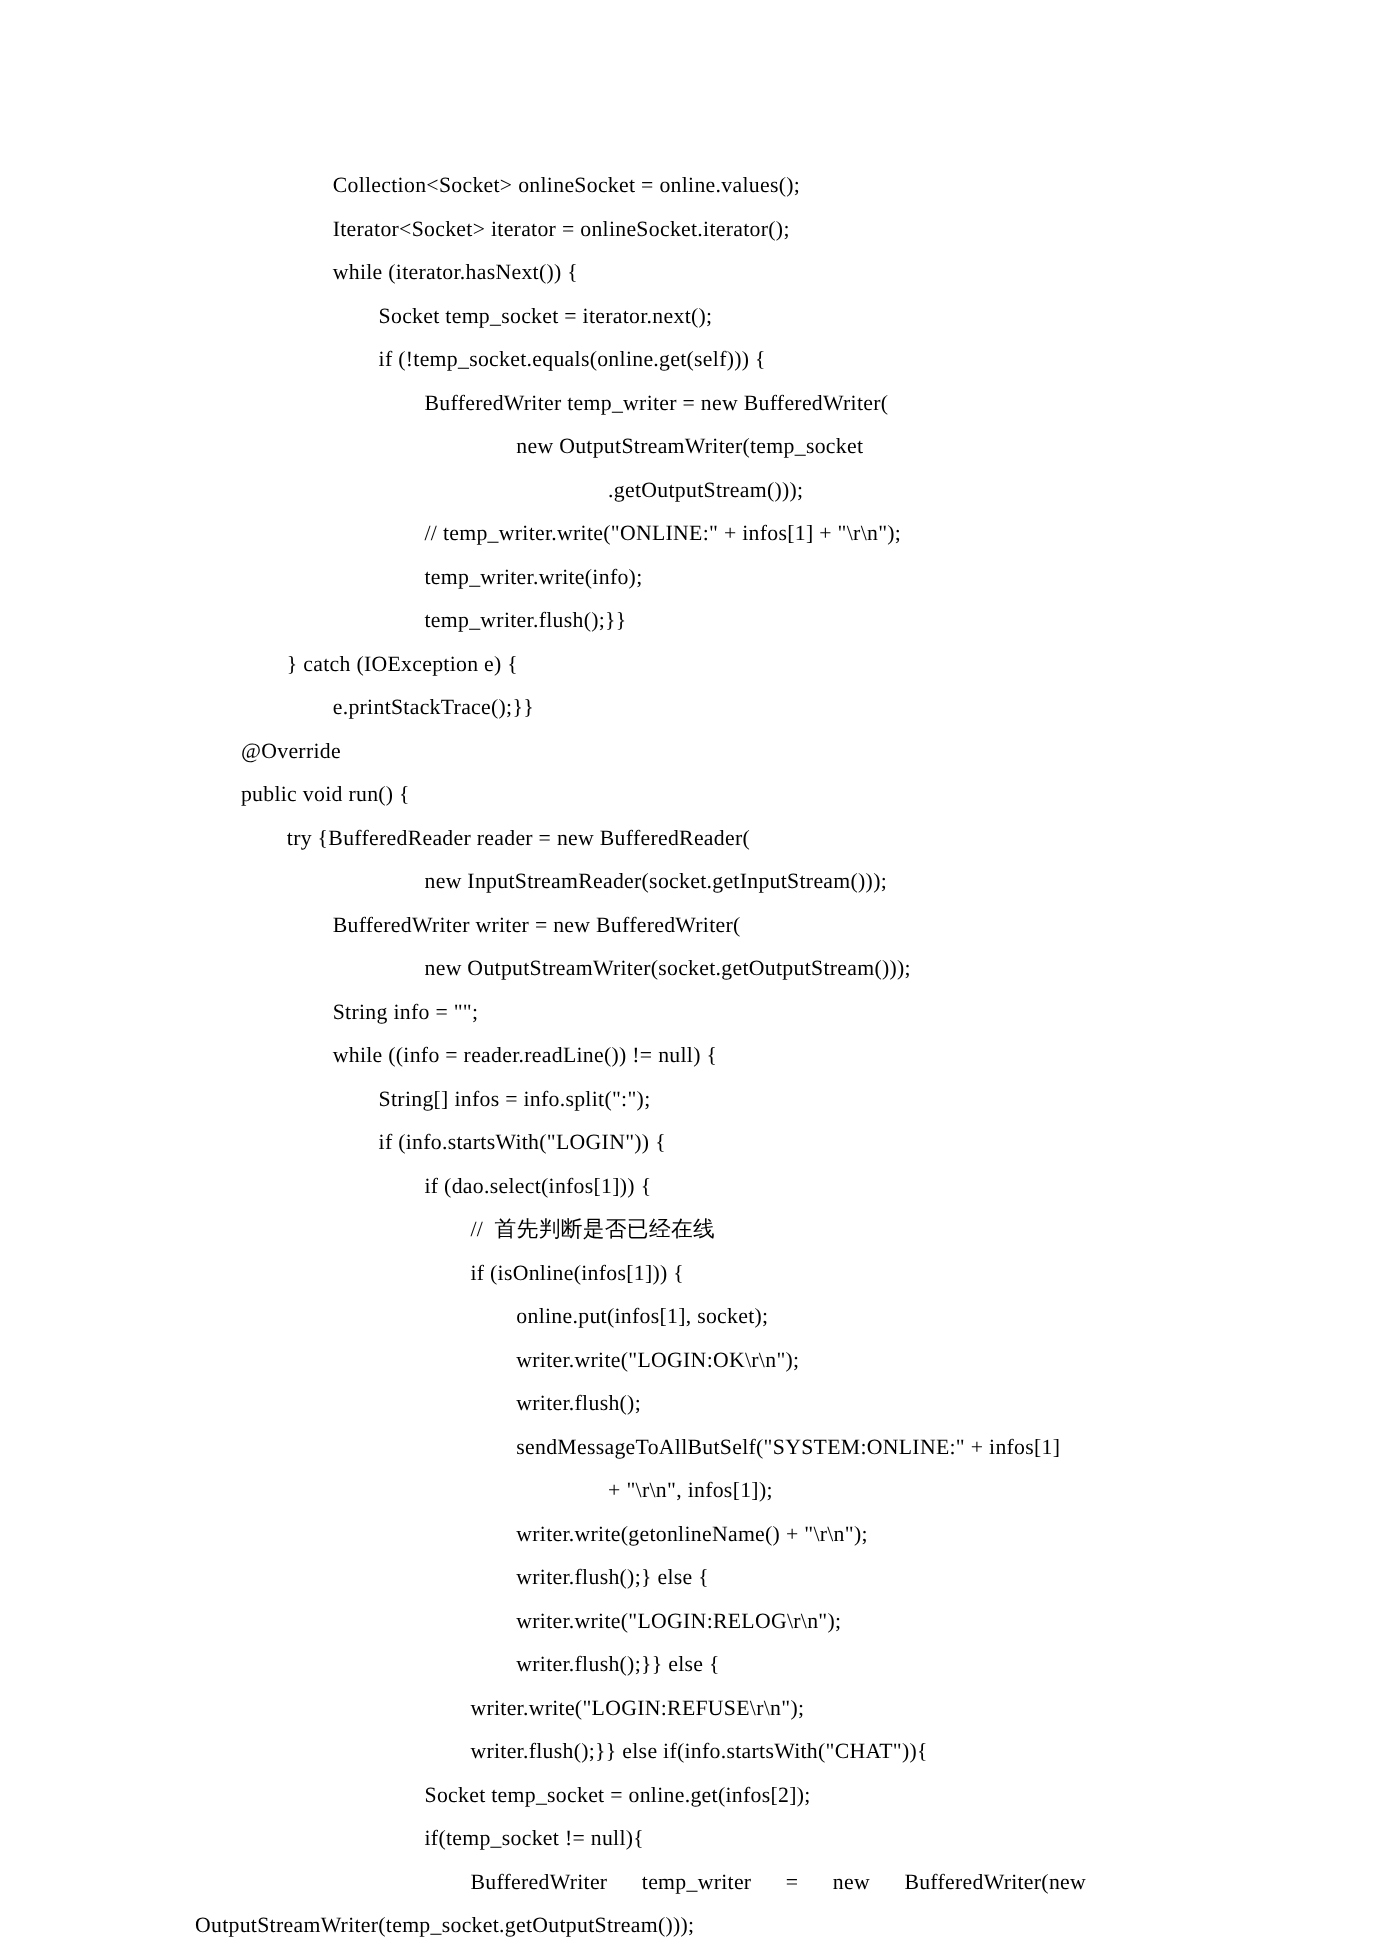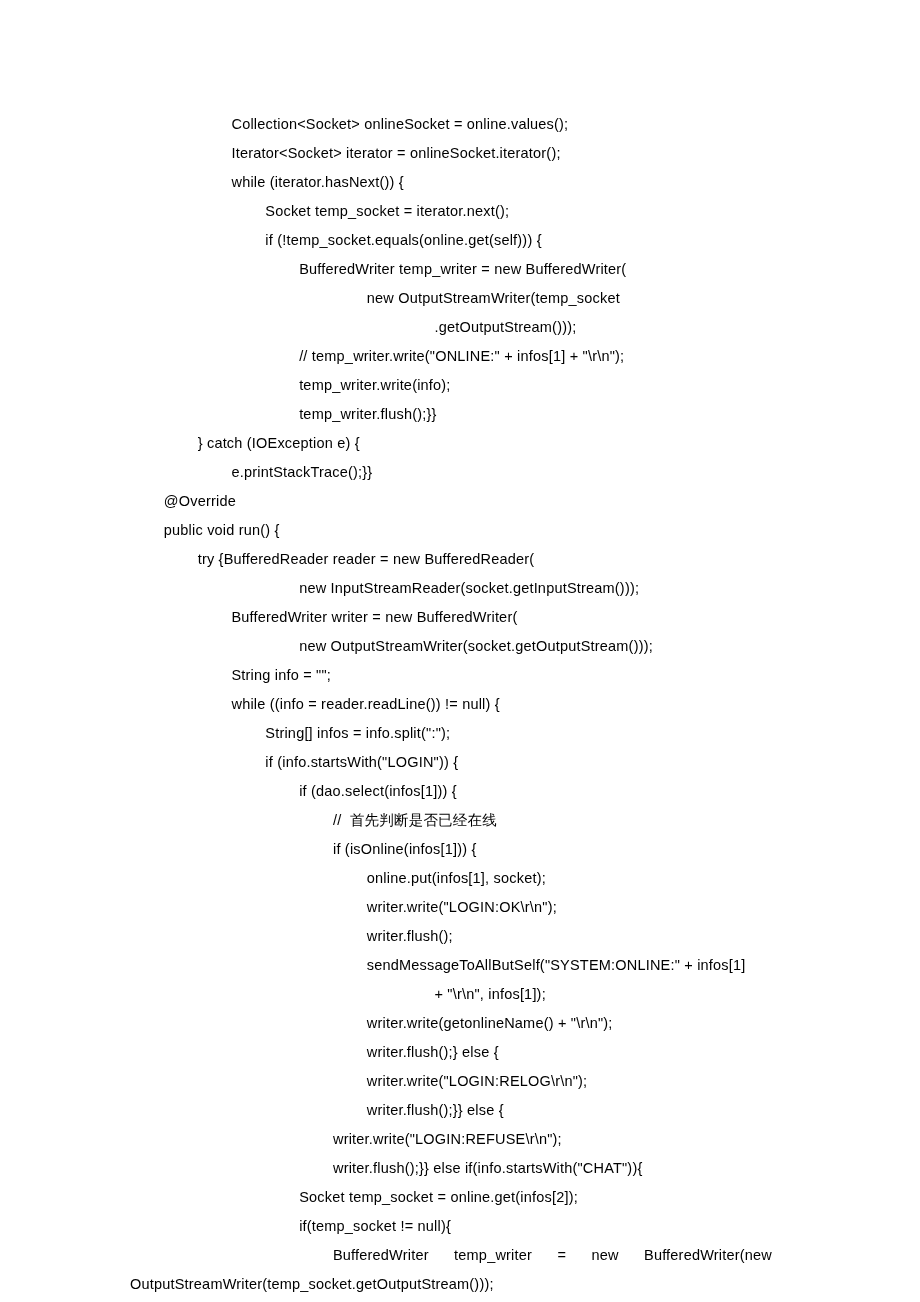--- a/index.html
+++ b/index.html
@@ -10,20 +10,20 @@
     font-size: 14.5px;
     line-height: 2.0;
     color: #000;
     width: 920px;
   }
   .page {
     padding: 110px 130px 100px 130px;
     white-space: pre;
   }
   .code-line {
-    font-family: Liberation Sans, sans-serif;
+    font-family: Liberation Serif, serif;
     letter-spacing: 0.2px;
   }
 </style>
 </head>
 <body>
 
 <div class="page"><div id="code-container"><div class="code-line">                        Collection&lt;Socket&gt; onlineSocket = online.values();</div><div class="code-line">                        Iterator&lt;Socket&gt; iterator = onlineSocket.iterator();</div><div class="code-line">                        while (iterator.hasNext()) {</div><div class="code-line">                                Socket temp_socket = iterator.next();</div><div class="code-line">                                if (!temp_socket.equals(online.get(self))) {</div><div class="code-line">                                        BufferedWriter temp_writer = new BufferedWriter(</div><div class="code-line">                                                        new OutputStreamWriter(temp_socket</div><div class="code-line">                                                                        .getOutputStream()));</div><div class="code-line">                                        // temp_writer.write("ONLINE:" + infos[1] + "\r\n");</div><div class="code-line">                                        temp_writer.write(info);</div><div class="code-line">                                        temp_writer.flush();}}</div><div class="code-line">                } catch (IOException e) {</div><div class="code-line">                        e.printStackTrace();}}</div><div class="code-line">        @Override</div><div class="code-line">        public void run() {</div><div class="code-line">                try {BufferedReader reader = new BufferedReader(</div><div class="code-line">                                        new InputStreamReader(socket.getInputStream()));</div><div class="code-line">                        BufferedWriter writer = new BufferedWriter(</div><div class="code-line">                                        new OutputStreamWriter(socket.getOutputStream()));</div><div class="code-line">                        String info = "";</div><div class="code-line">                        while ((info = reader.readLine()) != null) {</div><div class="code-line">                                String[] infos = info.split(":");</div><div class="code-line">                                if (info.startsWith("LOGIN")) {</div><div class="code-line">                                        if (dao.select(infos[1])) {</div><div class="code-line">                                                //  首先判断是否已经在线</div><div class="code-line">                                                if (isOnline(infos[1])) {</div><div class="code-line">                                                        online.put(infos[1], socket);</div><div class="code-line">                                                        writer.write("LOGIN:OK\r\n");</div><div class="code-line">                                                        writer.flush();</div><div class="code-line">                                                        sendMessageToAllButSelf("SYSTEM:ONLINE:" + infos[1]</div><div class="code-line">                                                                        + "\r\n", infos[1]);</div><div class="code-line">                                                        writer.write(getonlineName() + "\r\n");</div><div class="code-line">                                                        writer.flush();} else {</div><div class="code-line">                                                        writer.write("LOGIN:RELOG\r\n");</div><div class="code-line">                                                        writer.flush();}} else {</div><div class="code-line">                                                writer.write("LOGIN:REFUSE\r\n");</div><div class="code-line">                                                writer.flush();}} else if(info.startsWith("CHAT")){</div><div class="code-line">                                        Socket temp_socket = online.get(infos[2]);</div><div class="code-line">                                        if(temp_socket != null){</div><div class="code-line">                                                BufferedWriter      temp_writer      =      new      BufferedWriter(new</div><div class="code-line">OutputStreamWriter(temp_socket.getOutputStream()));</div><div class="code-line">                                                //原样转发  不做处理    自己加上\r\n</div></div></div>
 
 </body></html>

